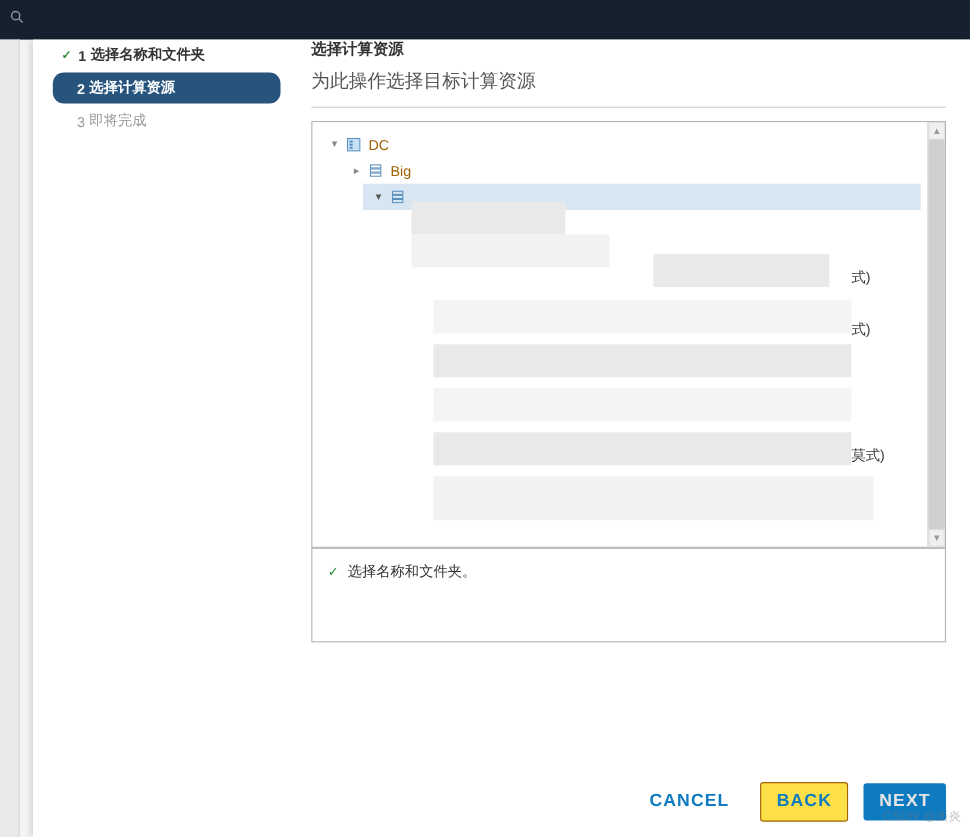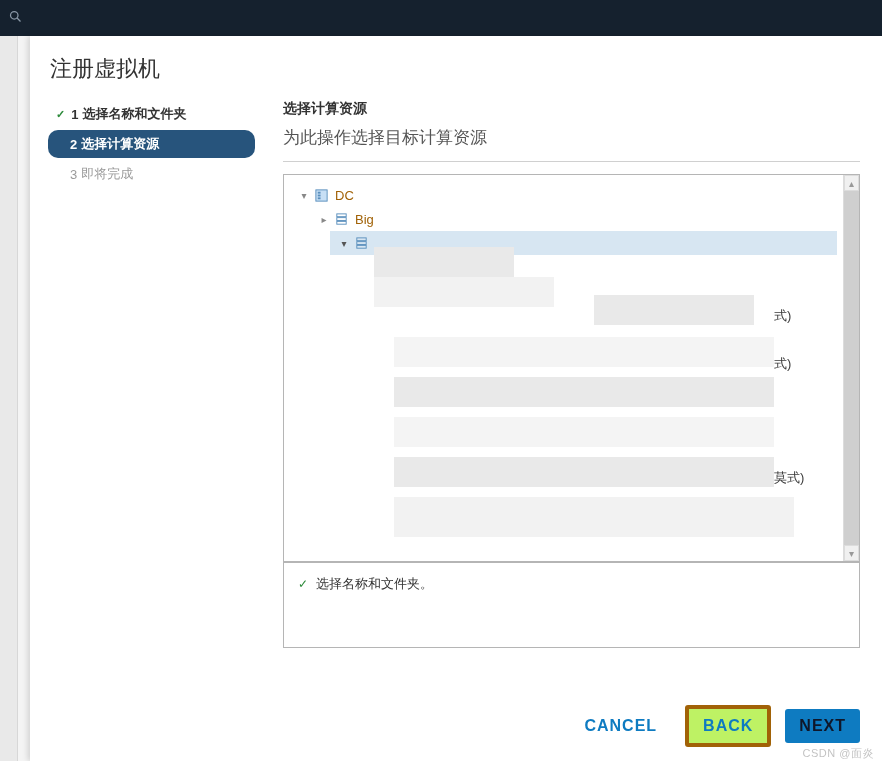--- a/index.html
+++ b/index.html
@@ -205,26 +205,26 @@
     font-size: 16px;
     font-weight: 600;
     letter-spacing: 1px;
     padding: 8px 14px;
     border-radius: 3px;
     cursor: pointer;
     border: none;
     background: transparent;
   }
   .btn.link { color: #0e7bc1; }
-  .btn.outline { color: #0e7bc1; border: 4px solid #a16207; background: #bef264; text-align: center; }
-  .btn.primary { background: #0e7bc1; color: #0f172a; }
+  .btn.outline { color: #0e7bc1; border: 1px solid #a16207; background: #fde047; text-align: center; }
+  .btn.primary { background: #0e7bc1; color: #e5e5e5; }
   .watermark {
     position: absolute;
     right: 8px;
-    bottom: 0;
+    bottom: 12px;
     font-size: 11px;
     color: rgba(120,120,120,0.45);
     pointer-events: none;
     letter-spacing: 0.5px;
   }
   svg.icon { width: 15px; height: 15px; }
 </style>
 </head>
 <body>
 
@@ -233,21 +233,20 @@
     <svg class="icon" viewBox="0 0 24 24" fill="none" stroke="currentColor" stroke-width="2">
       <circle cx="10" cy="10" r="6"></circle>
         <line x1="20" y1="20" x2="14.5" y2="14.5"></line>
     </svg>
   </span>
 </div>
 
 <div class="leftgutter"></div>
 
 <div class="modal">
-  <div class="modal-title">注册虚拟机</div>
 
   <div class="modal-body">
 
     <div class="wizard-steps">
       <div class="step done">
         <span class="check">✓</span>
         <span class="num">1</span>
         <span>选择名称和文件夹</span>
       </div>
       <div class="step active">

